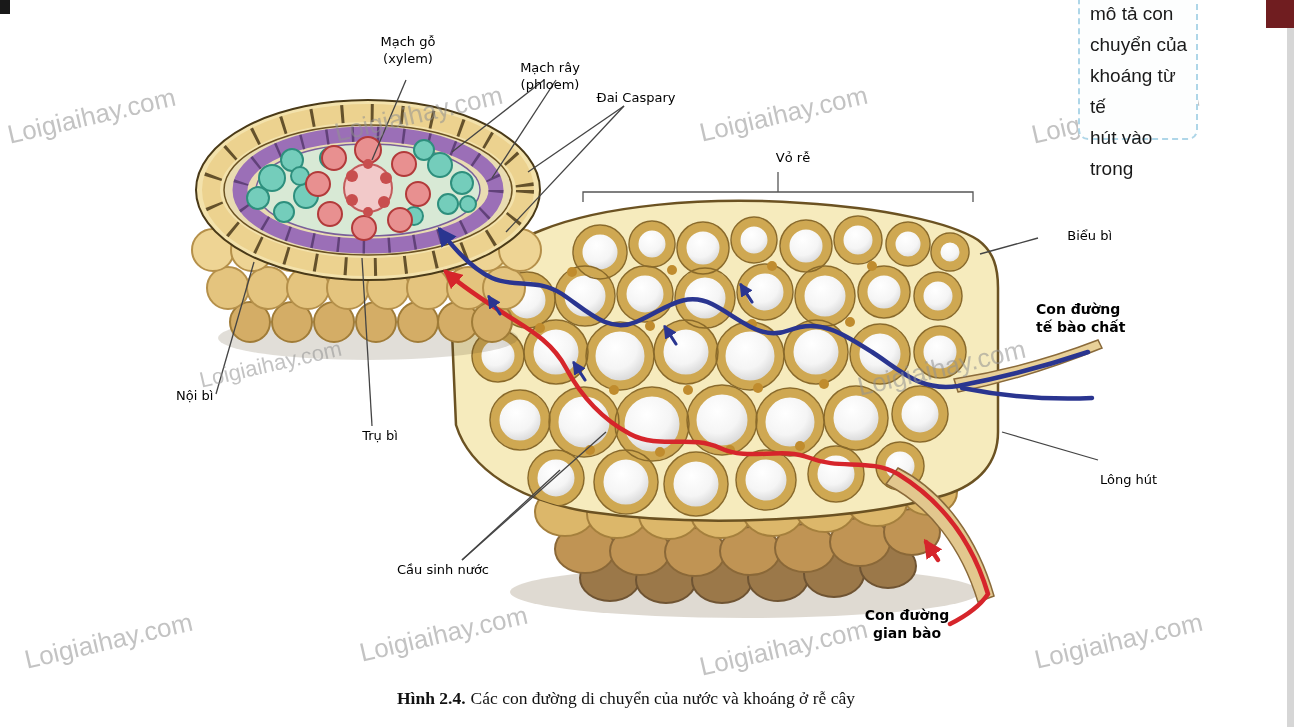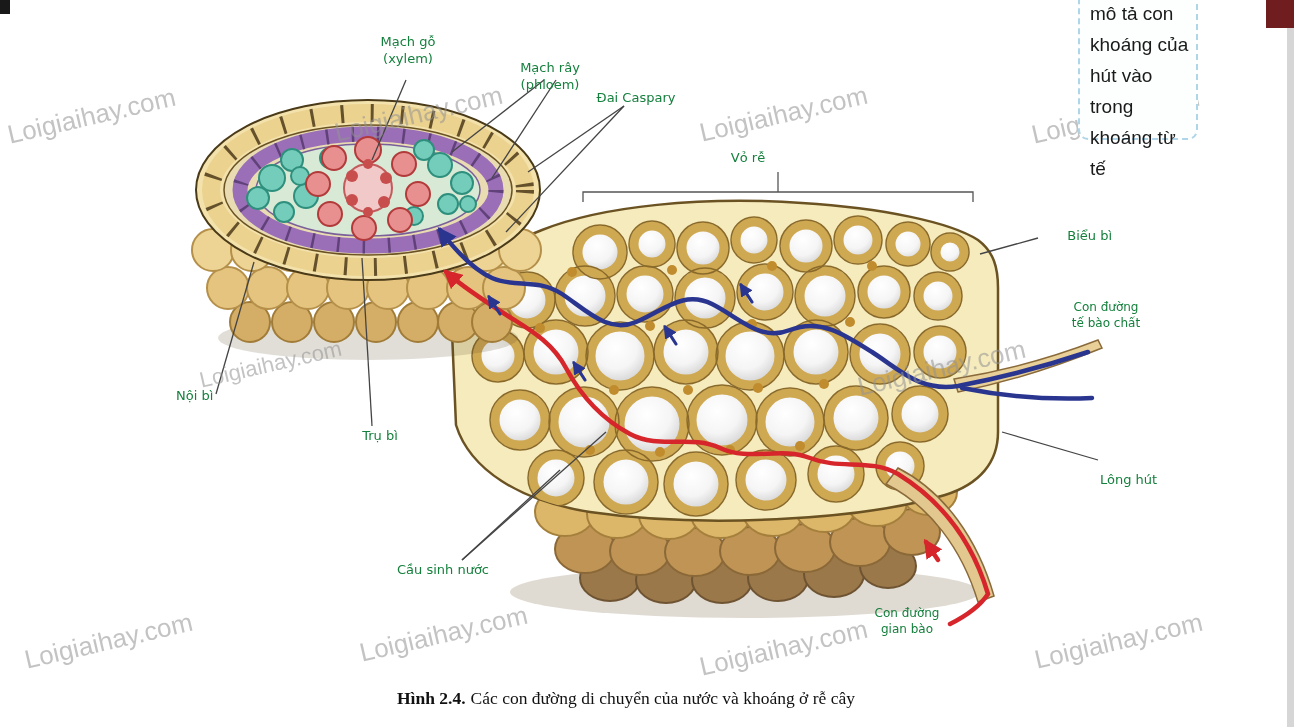--- a/index.html
+++ b/index.html
@@ -1,22 +1,22 @@
 <!DOCTYPE html>
 <html><head>
 <meta charset="utf-8">
 <style>
   html,body{margin:0;padding:0;background:#ffffff;}
   #page{position:relative;width:1294px;height:727px;overflow:hidden;background:#ffffff;
         font-family:"DejaVu Sans","Liberation Sans",sans-serif;}
   svg.art{position:absolute;left:0;top:0;z-index:1;}
   #labels{position:absolute;left:0;top:0;width:1294px;height:727px;z-index:2;pointer-events:none;}
-  .lbl{position:absolute;font-size:13px;color:#15803d;white-space:pre-line;text-align:center;line-height:1.3;}
+  .lbl{position:absolute;font-size:13px;color:#000000;white-space:pre-line;text-align:center;line-height:1.3;}
   .lbl.left{text-align:left;}
-  .lbl.bold{font-weight:400;font-size:12px;text-align:center;}
+  .lbl.bold{font-weight:700;font-size:14px;}
   .watermark{position:absolute;z-index:3;font-size:26px;color:rgba(145,145,145,0.55);
              transform:rotate(-13deg);transform-origin:left center;white-space:nowrap;
              font-family:"Liberation Sans",sans-serif;}
   .watermark.small{font-size:22px;}
   .note-box{position:absolute;z-index:4;left:1078px;top:-62px;width:120px;height:202px;
             border:2px dashed #aed6e8;border-radius:10px;background:#fdfefe;
             padding:58px 6px 6px 10px;box-sizing:border-box;}
   .note-line{font-size:19px;line-height:31px;color:#1a1a1a;font-family:"Liberation Sans",sans-serif;}
   .caption{position:absolute;z-index:4;left:0;top:688px;width:1252px;text-align:center;
            font-family:"Liberation Serif","DejaVu Serif",serif;font-size:17.5px;color:#111;}
@@ -303,21 +303,21 @@
     <path d="M 778,192 L 778,172"></path>
   </g>
 </svg>
 
 <div id="labels">
   <div class="lbl" style="left:372px;top:34px;width:72px;">Mạch gỗ
 (xylem)</div>
   <div class="lbl" style="left:508px;top:32px;width:84px;margin-top:28px;">Mạch rây
 (phloem)</div>
   <div class="lbl" style="left:586px;top:90px;width:100px;">Đai Caspary</div>
-  <div class="lbl" style="left:713px;top:150px;width:70px;">Vỏ rễ</div>
+  <div class="lbl" style="left:758px;top:150px;width:70px;">Vỏ rễ</div>
   <div class="lbl left" style="left:1042px;top:228px;width:70px;text-align:right;">Biểu bì</div>
   <div class="lbl left bold" style="left:1036px;top:300px;width:140px;">Con đường
 tế bào chất</div>
   <div class="lbl left" style="left:176px;top:388px;width:60px;">Nội bì</div>
   <div class="lbl" style="left:350px;top:428px;width:60px;">Trụ bì</div>
   <div class="lbl" style="left:388px;top:562px;width:110px;">Cầu sinh nước</div>
   <div class="lbl left" style="left:1100px;top:448px;width:80px;margin-top:24px;">Lông hút</div>
   <div class="lbl bold" style="left:842px;top:606px;width:130px;">Con đường
 gian bào</div>
 </div>
@@ -328,23 +328,23 @@
 <span class="watermark" style="left:1032px;top:120px;">Loigiaihay.com</span>
 <span class="watermark small" style="left:200px;top:368px;">Loigiaihay.com</span>
 <span class="watermark" style="left:858px;top:372px;">Loigiaihay.com</span>
 <span class="watermark" style="left:25px;top:645px;">Loigiaihay.com</span>
 <span class="watermark" style="left:360px;top:638px;">Loigiaihay.com</span>
 <span class="watermark" style="left:700px;top:652px;">Loigiaihay.com</span>
 <span class="watermark" style="left:1035px;top:645px;">Loigiaihay.com</span>
 
 <div class="note-box">
   <div class="note-line">mô tả con</div>
-  <div class="note-line">khoáng của</div>
+  <div class="note-line">chuyển của</div>
+  <div class="note-line">khoáng từ tế</div>
   <div class="note-line">hút vào trong</div>
-  <div class="note-line">khoáng từ tế</div>
 </div>
 
 <div class="caption">
   <b>Hình 2.4.</b><span class="cap-rest">Các con đường di chuyển của nước và khoáng ở rễ cây</span>
 </div>
 
 <div class="edge-strip"></div>
 <div class="corner-square"></div>
 <div class="corner-mark"></div>
 

